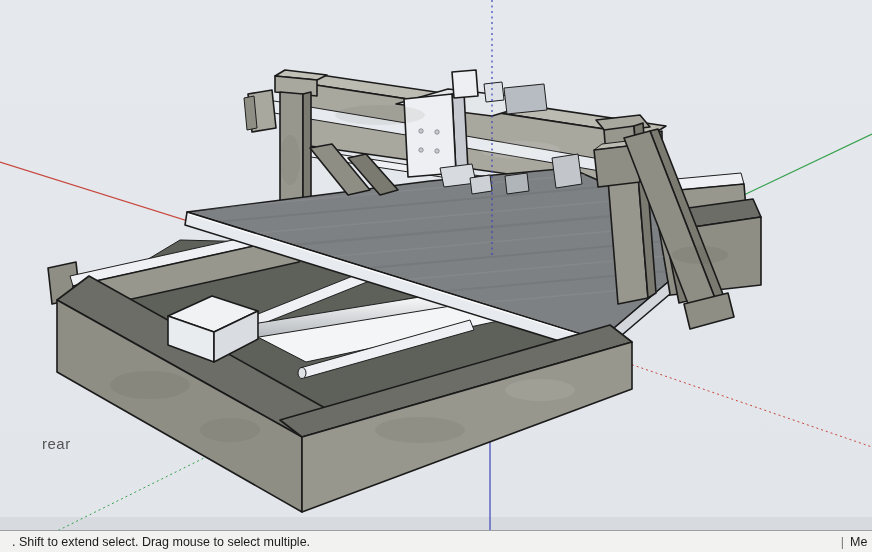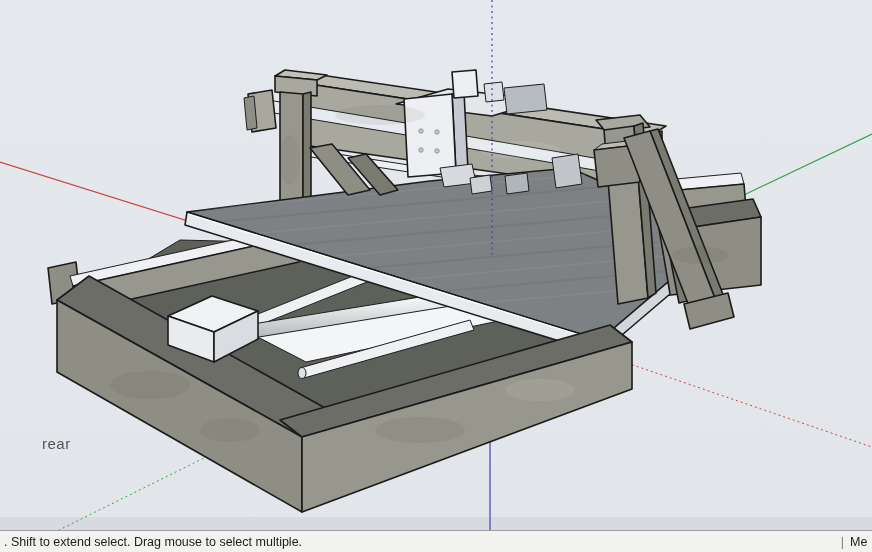--- a/index.html
+++ b/index.html
@@ -6,21 +6,21 @@
   body{width:872px;height:552px;overflow:hidden;font-family:"Liberation Sans",sans-serif;}
   #app{width:872px;height:552px;position:relative;background:#fff;}
   #viewport{position:absolute;left:0;top:0;width:872px;height:530px;
     background:linear-gradient(180deg,var(--bg-top) 0%,var(--bg-bottom) 100%);}
   #viewport svg{display:block;}
   .scene-label{position:absolute;left:42px;top:388px;font-size:15px;color:var(--label-text);
     letter-spacing:0.5px;margin-top:47px;}
   #statusbar{position:absolute;left:0;top:530px;width:872px;height:22px;background:var(--status-bg);
     border-top:1px solid #9aa0a4;box-sizing:border-box;display:flex;align-items:center;
     justify-content:space-between;font-size:12.5px;color:var(--status-text);}
-  .sb-msg{padding-left:4px;white-space:nowrap;overflow:hidden;text-align:center;}
+  .sb-msg{padding-left:12px;white-space:nowrap;overflow:hidden;text-align:center;}
   .sb-right{display:flex;align-items:center;gap:6px;padding-right:0;white-space:nowrap;}
   .sb-sep{color:#777;}
   .sb-meas{width:22px;overflow:hidden;}
   polygon,line,ellipse,circle{vector-effect:non-scaling-stroke;}
   .edge{stroke:#1b1b1b;stroke-width:1.6;stroke-linejoin:round;}
   .edge-thin{stroke:#1f1f1f;stroke-width:1;stroke-linejoin:round;}
 </style>
 </head>
 <body>
 

